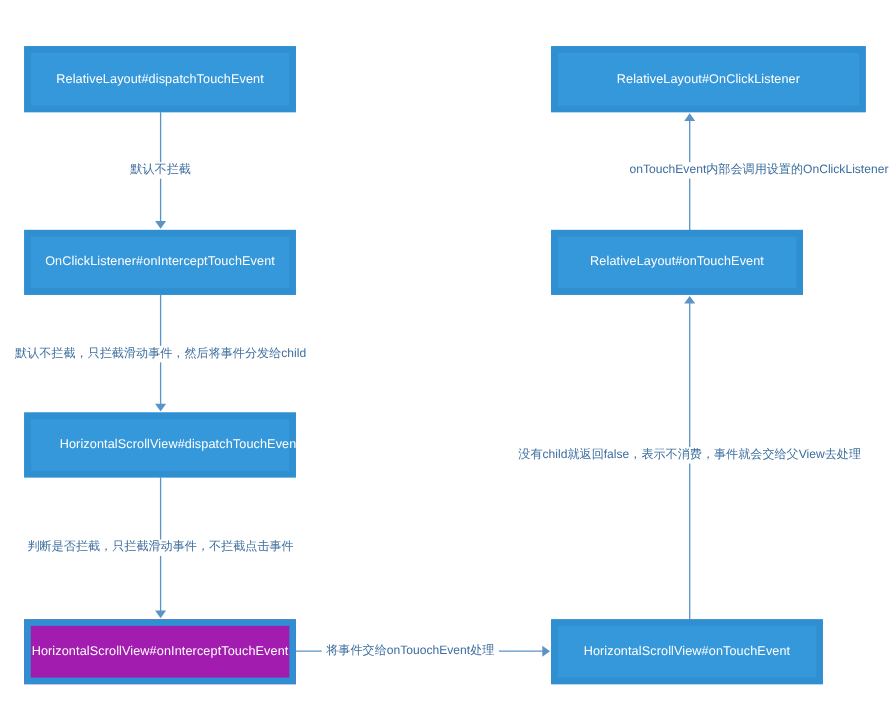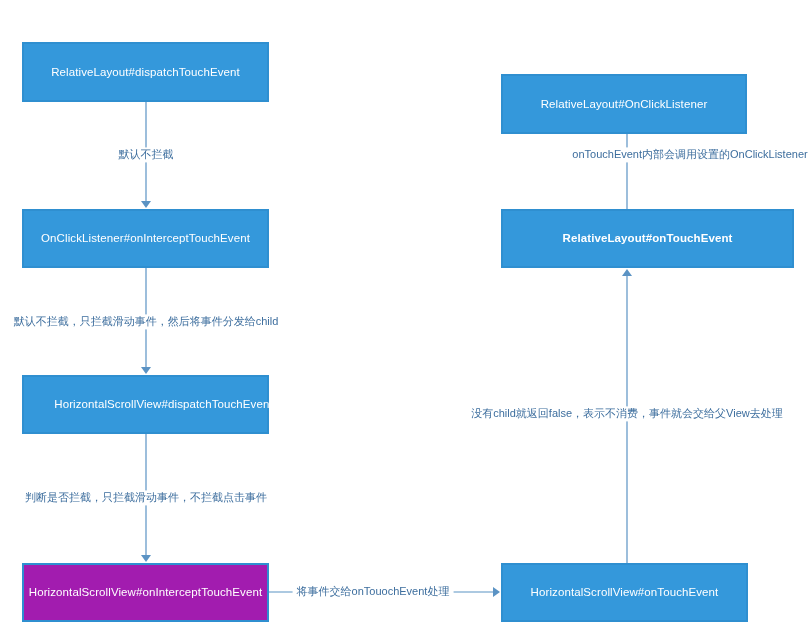--- a/index.html
+++ b/index.html
@@ -15,21 +15,21 @@
     position: relative;
     width: 809px;
     height: 639px;
     background: #ffffff;
     overflow: hidden;
   }
   .node {
     position: absolute;
     box-sizing: border-box;
     background: #3498db;
-    border: 2px solid #000000;
+    border: 6px solid #000000;
     color: #ffffff;
     display: flex;
     align-items: center;
     justify-content: center;
     font-size: 11.5px;
     letter-spacing: 0.1px;
     text-align: center;
     line-height: 1.3;
     padding: 2px 6px;
     z-index: 3;
@@ -79,24 +79,24 @@
       </div>
       <div class="node" style="left: 22px; top: 209px; width: 247px; height: 59px; background: rgb(52, 152, 219); border-color: rgb(47, 143, 208); color: rgb(255, 255, 255);">
         <span>OnClickListener#onInterceptTouchEvent</span>
       </div>
       <div class="node" style="left: 22px; top: 375px; width: 247px; height: 59px; background: rgb(52, 152, 219); border-color: rgb(47, 143, 208); color: rgb(255, 255, 255); padding-left: 42px;">
         <span>HorizontalScrollView#dispatchTouchEvent</span>
       </div>
       <div class="node" style="left: 22px; top: 563px; width: 247px; height: 59px; background: #a21caf; border-color: rgb(47, 143, 208); color: rgb(255, 255, 255);">
         <span>HorizontalScrollView#onInterceptTouchEvent</span>
       </div>
-      <div class="node" style="left: 501px; top: 42px; width: 246px; height: 60px; background: rgb(52, 152, 219); border-color: rgb(47, 143, 208); color: rgb(255, 255, 255); margin-top: 32px;">
+      <div class="node" style="left: 501px; top: 42px; width: 286px; height: 60px; background: rgb(52, 152, 219); border-color: rgb(47, 143, 208); color: rgb(255, 255, 255);">
         <span>RelativeLayout#OnClickListener</span>
       </div>
-      <div class="node" style="left: 501px; top: 209px; width: 293px; height: 59px; background: rgb(52, 152, 219); border-color: rgb(47, 143, 208); color: rgb(255, 255, 255); font-weight: bold;">
+      <div class="node" style="left: 501px; top: 209px; width: 229px; height: 59px; background: rgb(52, 152, 219); border-color: rgb(47, 143, 208); color: rgb(255, 255, 255);">
         <span>RelativeLayout#onTouchEvent</span>
       </div>
       <div class="node" style="left: 501px; top: 563px; width: 247px; height: 59px; background: rgb(52, 152, 219); border-color: rgb(47, 143, 208); color: rgb(255, 255, 255);">
         <span>HorizontalScrollView#onTouchEvent</span>
       </div>
     </div>
   <div id="labels-layer">
       <div class="edge-label" style="left: 146px; top: 155px; color: rgb(61, 110, 158);">默认不拦截</div>
       <div class="edge-label" style="left: 146px; top: 322px; color: rgb(61, 110, 158);">默认不拦截，只拦截滑动事件，然后将事件分发给child</div>
       <div class="edge-label" style="left: 146px; top: 498px; color: rgb(61, 110, 158);">判断是否拦截，只拦截滑动事件，不拦截点击事件</div>

